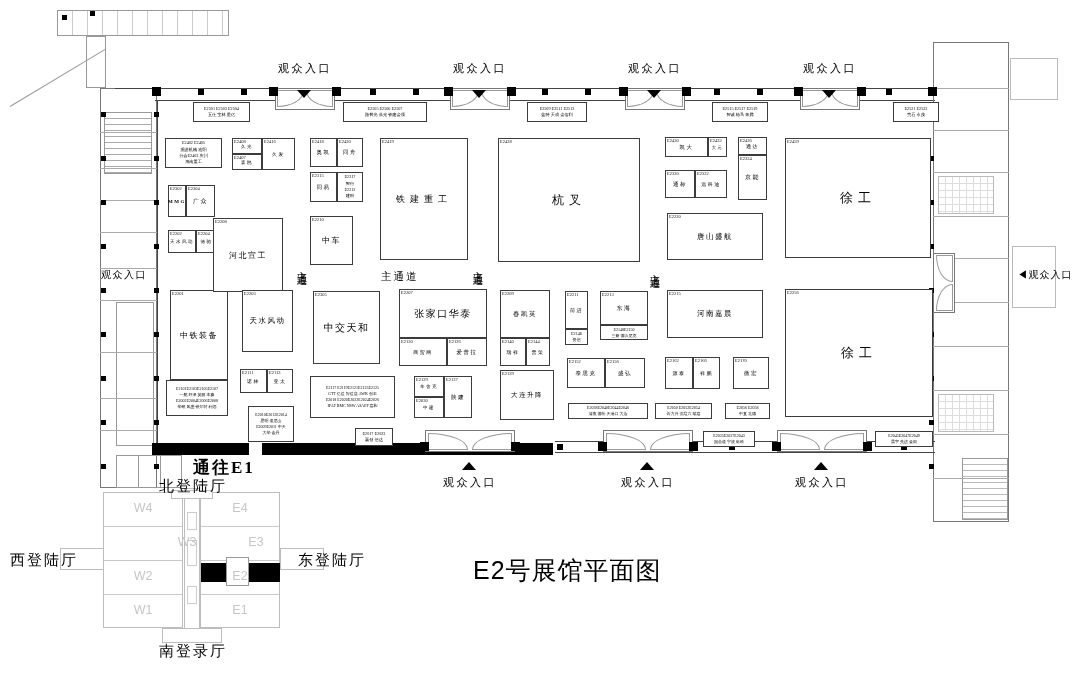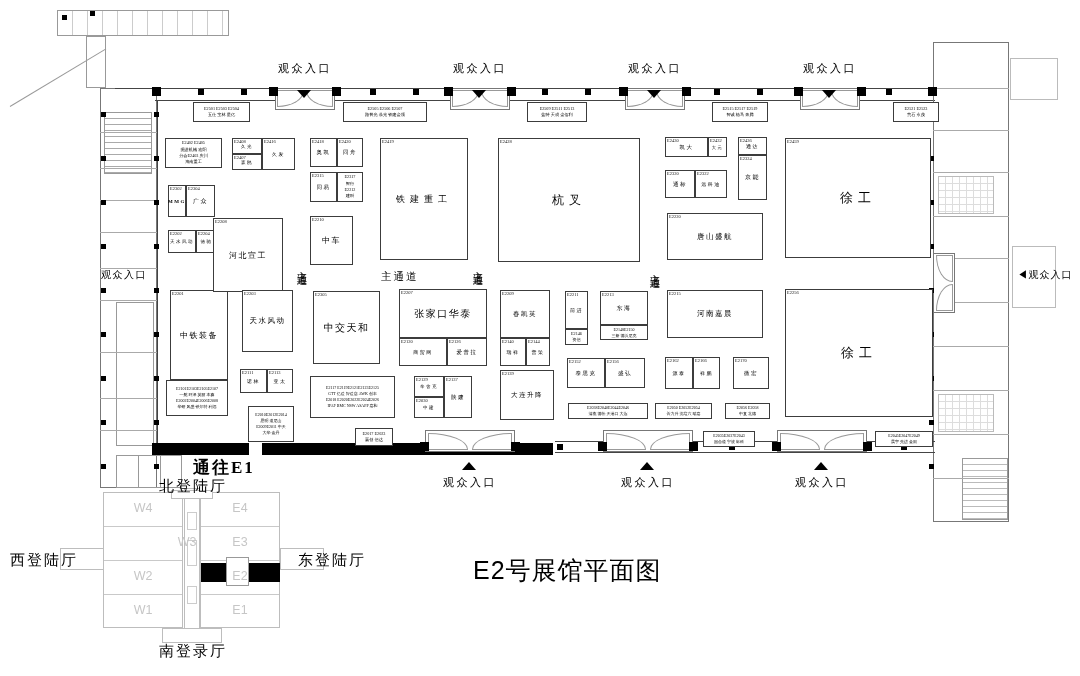--- a/index.html
+++ b/index.html
@@ -521,16 +521,16 @@
     <div class="tri up" style="left: 640px; top: 462px;"></div>
     <div class="ent" style="left: 782px; top: 475px; width: 80px;">观众入口</div>
     <div class="tri up" style="left: 814px; top: 462px;"></div>
     <div class="ent" style="left: 94px; top: 268px; width: 60px; font-size: 10px; letter-spacing: 1.5px;">观众入口</div>
     <div class="ent" style="left: 1008px; top: 268px; width: 74px; font-size: 10px; letter-spacing: 1px;">◀观众入口</div>
     <div class="mmtext" style="left: 103px; top: 501px; width: 80px;">W4</div>
     <div class="mmtext" style="left: 103px; top: 535px; width: 80px; margin-left: 44px;">W3</div>
     <div class="mmtext" style="left: 103px; top: 569px; width: 80px;">W2</div>
     <div class="mmtext" style="left: 103px; top: 603px; width: 80px;">W1</div>
     <div class="mmtext" style="left: 200px; top: 501px; width: 80px;">E4</div>
-    <div class="mmtext" style="left: 200px; top: 535px; width: 80px;">E3</div>
+    <div class="mmtext" style="left: 200px; top: 535px; width: 80px; padding-left: 16px;">E3</div>
     <div class="mmtext" style="left: 200px; top: 569px; width: 80px;">E2</div>
     <div class="mmtext" style="left: 200px; top: 603px; width: 80px;">E1</div>
   </div>
 
 </body></html>

